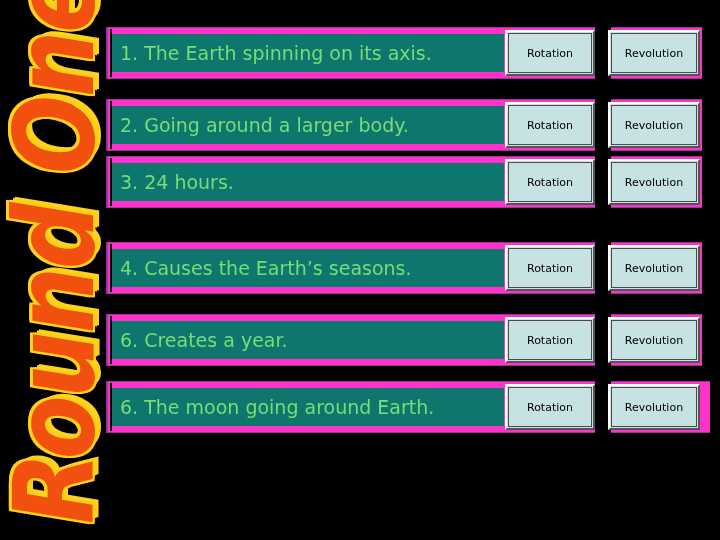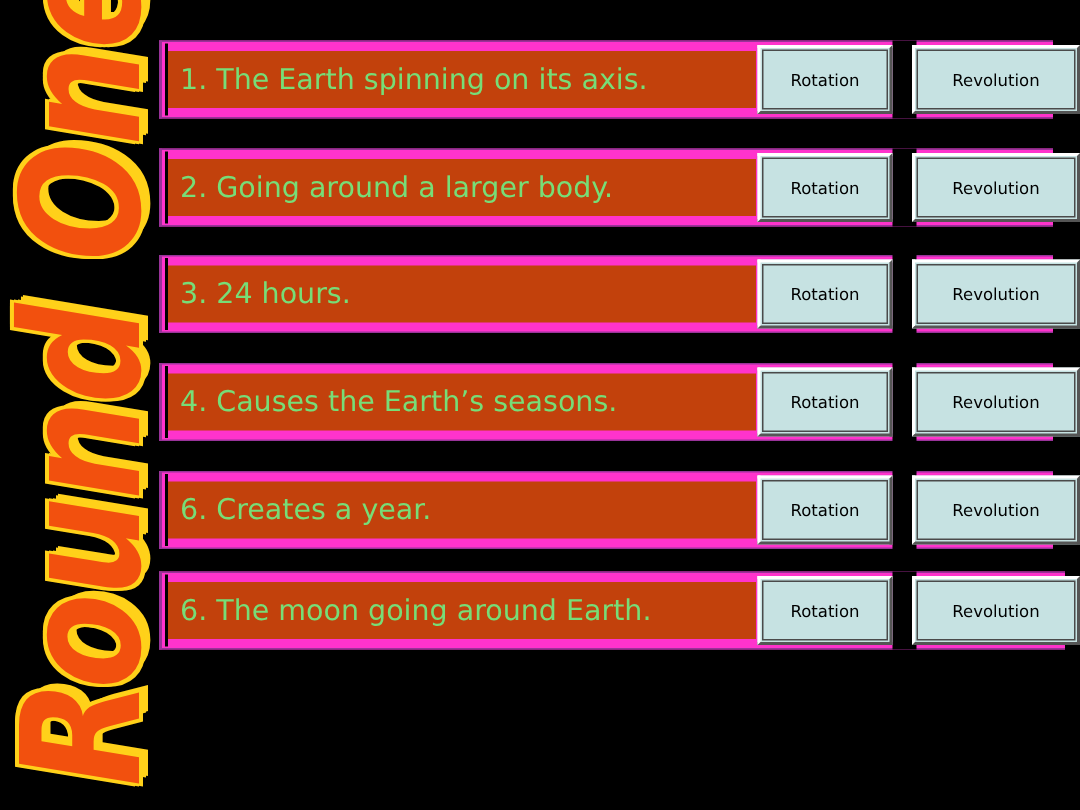--- a/index.html
+++ b/index.html
@@ -102,21 +102,21 @@
     background: #FF33CC;
   }
 
   
   .q-box {
     position: absolute;
     left: 6px;
     top: 7px;
     width: 392px;
     height: 38px;
-    background: #c2410c;
+    background: #0f766e;
     display: flex;
     align-items: center;
     padding-left: 8px;
     box-sizing: border-box;
     overflow: hidden;
   }
   .q-text {
     color: #77DD77;
     font-family: "DejaVu Sans", sans-serif;
     font-size: 19px;
@@ -159,25 +159,25 @@
   .ans-label {
     position: relative;
     z-index: 2;
     color: #000000;
     font-family: "DejaVu Sans", sans-serif;
     font-size: 11px;
     line-height: 1;
     white-space: nowrap;
   }
   .btn-rotation   { left: 399px; width: 90px; }
-  .btn-revolution { left: 502px; width: 112px; }
+  .btn-revolution { left: 502px; width: 92px; }
 
   .r1 { top: 27px;  }
   .r2 { top: 99px; border-radius: 26px;  }
-  .r3 { top: 170px; text-decoration: underline; }
+  .r3 { top: 156px; text-decoration: underline; }
   .r4 { top: 242px; }
   .r5 { top: 314px; }
   .r6 { top: 381px; padding-left: 8px; }
 </style>
 </head>
 <body>
 
 <div id="slide">
 
   <div id="title-wrap">

